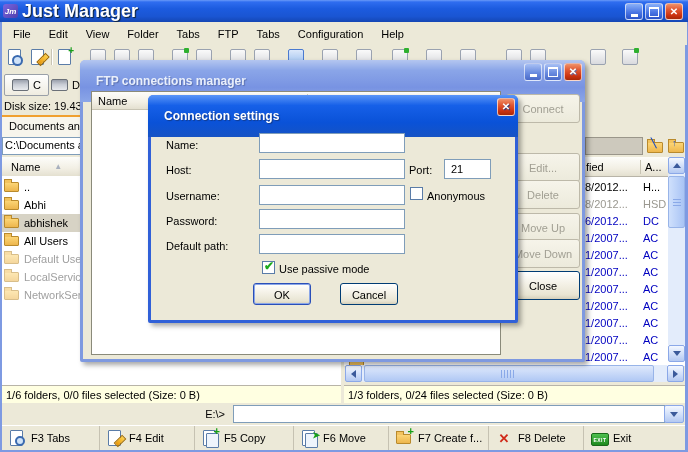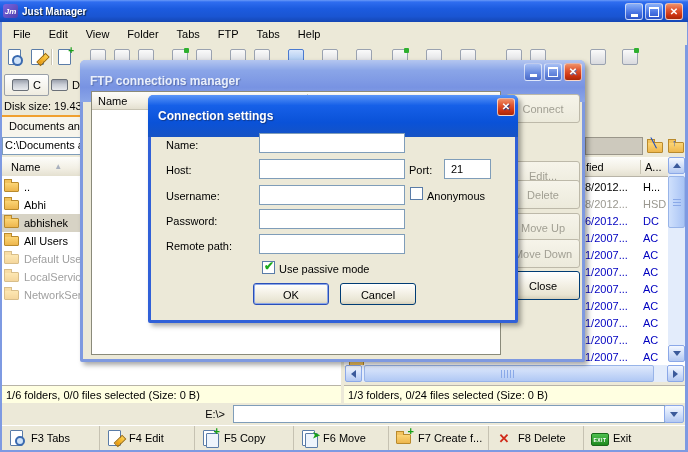--- a/index.html
+++ b/index.html
@@ -8,21 +8,21 @@
     background:#ece9d8;}
   
   .titlebar{position:absolute;left:0;top:0;width:688px;height:22px;
     background:linear-gradient(180deg,#6a9af8 0%,#2f6df0 9%,#1c5bdf 40%,#1a55d2 75%,#1446b4 100%);
     display:flex;align-items:center;}
   .app-icon{width:15px;height:14px;margin:0 4px 0 3px;border-radius:3px;
     background:linear-gradient(135deg,#8b7bе8,#7a66e0 0%,#4f3fae 100%);
     background:linear-gradient(135deg,#7a66e0,#4f3fae);
     color:#fff;font-size:8px;font-weight:bold;font-style:italic;
     display:flex;align-items:center;justify-content:center;}
-  .title-text{color:#fff;font-weight:bold;font-size:10px;text-shadow:1px 1px 1px #123;}
+  .title-text{color:#fff;font-weight:bold;font-size:18px;text-shadow:1px 1px 1px #123;}
   .winbtns{position:absolute;right:5px;top:3px;display:flex;gap:2px;}
   .wbtn{width:18px;height:17px;border-radius:3px;border:1px solid rgba(255,255,255,.65);
     background:linear-gradient(180deg,#8ab0f8 0%,#4a76e4 55%,#2a52c8 100%);
     display:flex;align-items:center;justify-content:center;color:#fff;box-sizing:border-box;}
   .wbtn.close{background:linear-gradient(180deg,#f0926a 0%,#e25b35 35%,#cc3311 75%,#a82808 100%);}
   .g-min{width:7px;height:3px;background:#fff;margin-top:7px;}
   .g-max{width:8px;height:7px;border:1px solid #fff;border-top:2px solid #fff;}
   .g-x{font-size:10px;font-weight:bold;line-height:1;}
   .edge-l{position:absolute;left:0;top:22px;bottom:0;width:2px;background:#7e9ae2;}
   .edge-r{position:absolute;right:0;top:22px;bottom:0;width:3px;background:#7e9ae2;}
@@ -135,21 +135,21 @@
   .fic .folder-ic{position:absolute;left:0;top:4px;}
   .fic.redx{color:#d02818;font-size:13px;font-weight:bold;display:flex;align-items:center;justify-content:center;}
   .fic .exitbox{position:absolute;left:0;top:3px;width:16px;height:11px;border-radius:2px;border:1px solid #1a6a1a;
     background:linear-gradient(180deg,#4fc04f,#1d8a1d);color:#fff;font-size:5px;font-weight:bold;
     display:flex;align-items:center;justify-content:center;letter-spacing:.5px;}
   
   .dlg{position:absolute;box-sizing:border-box;background:#ece9d8;box-shadow:3px 3px 5px rgba(0,0,0,.35);}
   .ftp-dlg{left:80px;top:60px;width:505px;height:302px;border:3px solid #7e99e0;border-radius:6px 6px 2px 2px;}
   .set-dlg{left:148px;top:95px;width:370px;height:228px;border:3px solid #3060d8;border-radius:6px 6px 2px 2px;}
   .dlg-title{position:absolute;left:-3px;top:-3px;right:-3px;height:42px;border-radius:5px 5px 0 0;
-    display:flex;align-items:center;color:#fff;font-weight:bold;font-size:12px;padding-left:10px;box-sizing:border-box;}
+    display:flex;align-items:center;color:#fff;font-weight:bold;font-size:12px;padding-left:16px;box-sizing:border-box;}
   .ftp-dlg .dlg-title{background:linear-gradient(180deg,#b4c6f0 0%,#8aa5e8 25%,#7893e2 65%,#8ba6e8 100%);
     color:#e9effb;text-shadow:1px 1px 1px #5a70b0;}
   .set-dlg .dlg-title{background:linear-gradient(180deg,#5a96f8 0%,#1660e8 25%,#0a52d8 65%,#1653c4 100%);
     text-shadow:1px 1px 1px #123a8a;}
   .dlg-btns{position:absolute;right:3px;top:3px;display:flex;gap:2px;}
   .dlg-btns .wbtn{width:18px;height:18px;}
   .ftp-dlg .wbtn{background:linear-gradient(180deg,#a8c0f4 0%,#6a8ce0 55%,#4a6ac8 100%);}
   .ftp-dlg .wbtn.close, .set-dlg .wbtn.close{background:linear-gradient(180deg,#f0926a 0%,#e25b35 35%,#cc3311 75%,#a82808 100%);}
   
   .ftp-list{position:absolute;left:8px;top:28px;width:410px;height:264px;background:#fff;border:1px solid #8a8a7a;box-sizing:border-box;}
@@ -166,21 +166,21 @@
   
   .fld-label{position:absolute;left:15px;white-space:nowrap;}
   .fld-input{position:absolute;left:108px;width:146px;height:20px;background:#fff;border:1px solid #7f9db9;
     box-sizing:border-box;font:11px "Liberation Sans",sans-serif;padding-left:3px;outline:0;}
   .port-label{position:absolute;left:258px;}
   .port-input{position:absolute;left:293px;width:47px;height:20px;background:#fff;border:1px solid #7f9db9;
     box-sizing:border-box;font:11px "Liberation Sans",sans-serif;padding-left:6px;outline:0;}
   .chk{position:absolute;width:13px;height:13px;background:#fff;border:1px solid #5a7ca8;box-sizing:border-box;}
   .chk .mark{position:absolute;left:1px;top:-3px;color:#1daa1d;font-size:12px;font-weight:bold;}
   .chk-label{position:absolute;white-space:nowrap;}
-  .set-btn{position:absolute;width:76px;height:22px;border:1px solid #003c74;border-radius:3px;
+  .set-btn{position:absolute;width:58px;height:22px;border:1px solid #003c74;border-radius:3px;
     background:linear-gradient(180deg,#ffffff 0%,#f4f1e6 45%,#e8e4d2 85%,#d5cfba 100%);
     font:11px "Liberation Sans",sans-serif;text-align:center;line-height:20px;box-sizing:border-box;}
   .set-btn.default{border:1px solid #2a4fb8;box-shadow:0 0 0 1px #8aa6e8 inset;}
 </style>
 </head>
 <body>
 
 <div class="screen">
 
   <div class="titlebar">
@@ -203,20 +203,21 @@
   <div class="edge-b"></div>
 
   <div class="menubar">
     <span class="menu-item">File</span>
     <span class="menu-item">Edit</span>
     <span class="menu-item">View</span>
     <span class="menu-item">Folder</span>
     <span class="menu-item">Tabs</span>
     <span class="menu-item">FTP</span>
     <span class="menu-item">Tabs</span>
+    <span class="menu-item">Configuration</span>
     <span class="menu-item">Help</span>
   </div>
 
   <div class="toolbar">
     <div class="doc-ic" style="left:6px">
         <div class="lens"></div>
       </div>
     <div class="doc-ic" style="left:29px">
         <div class="pen"></div>
       </div>
@@ -465,21 +466,21 @@
           </div>
       </div>
     </div>
     <div class="ftp-list">
       <div class="ftp-list-header">
         <span>Name</span>
         <div class="hdiv"></div>
       </div>
     </div>
     <button class="xpbtn dis" style="top:31px">Connect</button>
-    <button class="xpbtn dis" style="top:98px">Edit...</button>
+    <button class="xpbtn dis" style="top:90px">Edit...</button>
     <button class="xpbtn dis" style="top:117px">Delete</button>
     <button class="xpbtn dis" style="top:150px">Move Up</button>
     <button class="xpbtn dis" style="top:176px">Move Down</button>
     <button class="xpbtn" style="top:208px">Close</button>
   </div>
 
   <div class="dlg set-dlg">
     <div class="dlg-title">
       <span>Connection settings</span>
       <div class="dlg-btns">
@@ -493,21 +494,21 @@
     <span class="fld-label" style="top:66px">Host:</span>
     <input class="fld-input" style="top: 61px;">
     <span class="port-label" style="top:66px">Port:</span>
     <input class="port-input" style="top: 61px;" value="21">
     <span class="fld-label" style="top:92px">Username:</span>
     <input class="fld-input" style="top: 87px;">
     <span class="chk" style="left:259px;top:89px"></span>
     <span class="chk-label" style="left:276px;top:92px">Anonymous</span>
     <span class="fld-label" style="top:117px">Password:</span>
     <input class="fld-input" style="top: 111px;">
-    <span class="fld-label" style="top:142px">Remote path:</span>
+    <span class="fld-label" style="top:142px">Default path:</span>
     <input class="fld-input" style="top: 136px;">
     <span class="chk" style="left:111px;top:163px">
       <span class="mark">✔</span>
     </span>
     <span class="chk-label" style="left:128px;top:165px">Use passive mode</span>
     <button class="set-btn default" style="left:102px;top:185px">OK</button>
     <button class="set-btn" style="left:189px;top:185px">Cancel</button>
   </div>
 
 </div>

